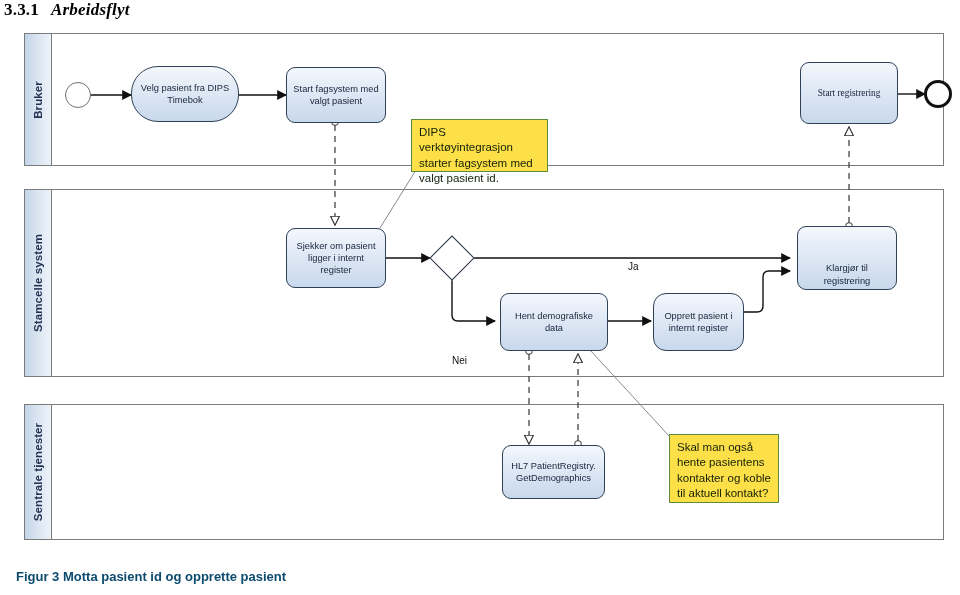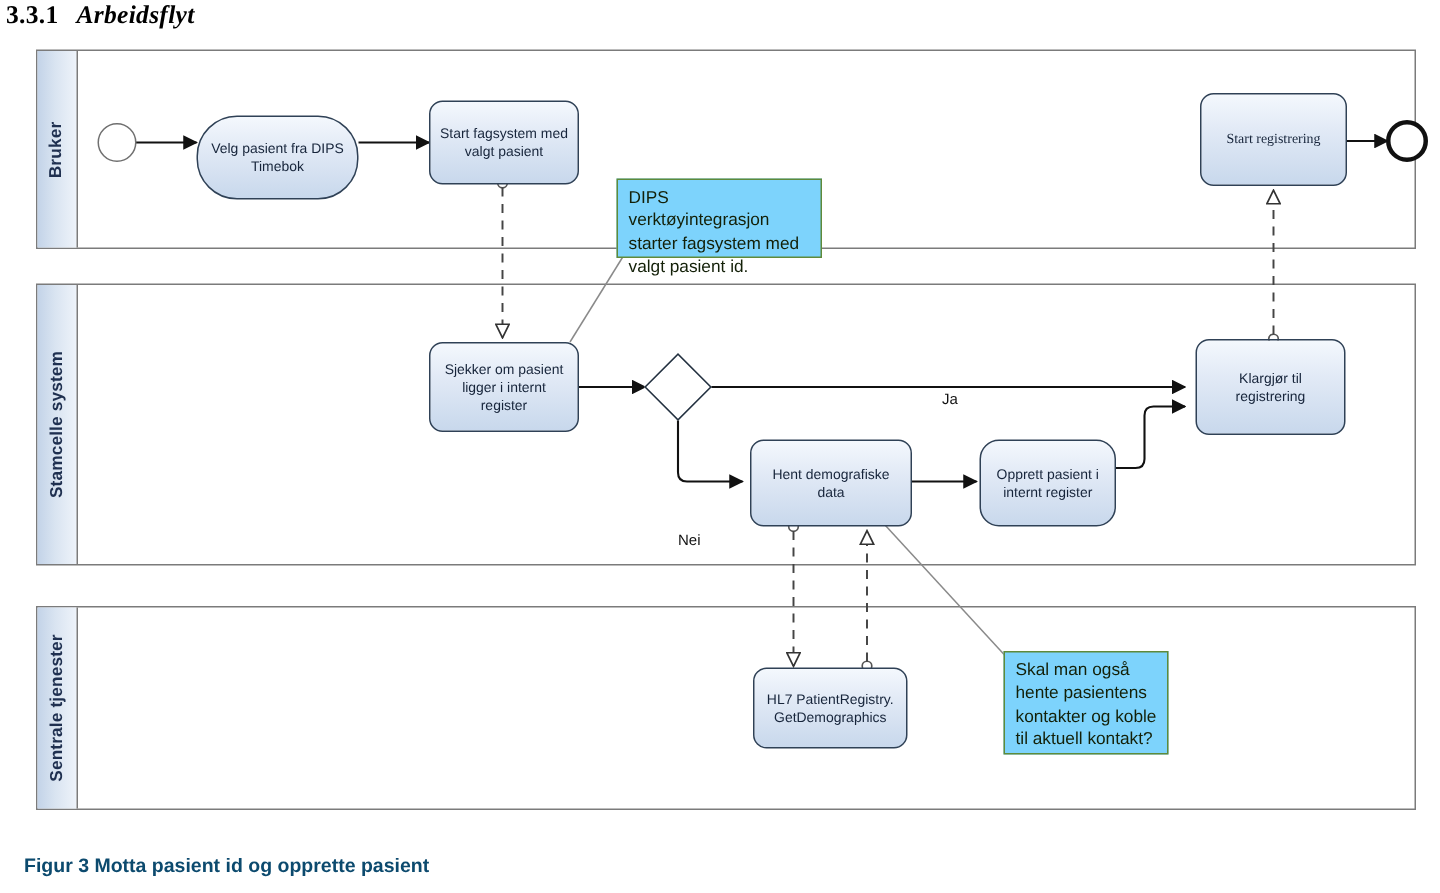--- a/index.html
+++ b/index.html
@@ -116,21 +116,21 @@
     box-sizing: border-box;
     border: 1.3px solid #22303f;
     background: #ffffff;
     transform: rotate(45deg);
   }
 
   
   .note {
     position: absolute;
     box-sizing: border-box;
-    background: #7dd3fc;
+    background: #fde047;
     border: 1.2px solid #5f8a3a;
     color: #132008;
     font-size: 11.5px;
     line-height: 1.33;
     padding: 5px 7px 4px 7px;
   }
 
   
   .flow-label {
     position: absolute;
@@ -215,21 +215,21 @@
     <line x1="416" y1="170" x2="380" y2="228" stroke="#8a8a8a" stroke-width="1"></line>
 
     <line x1="670" y1="437" x2="590" y2="350" stroke="#8a8a8a" stroke-width="1"></line>
   </svg>
 
   <div class="event start" style="left:65px; top:82px; width:26px; height:26px;"></div>
   <div class="event end" style="left:924px; top:80px; width:28px; height:28px;"></div>
 
   <div class="gateway" style="left:436px; top:242px; width:32px; height:32px;"></div>
 
-  <div class="task" style="left:131px; top:77px; width:108px; height:56px;border-radius:27px;">
+  <div class="task" style="left:131px; top:66px; width:108px; height:56px;border-radius:27px;">
     <span>Velg pasient fra DIPS Timebok</span>
   </div>
 
   <div class="task" style="left:286px; top:67px; width:100px; height:56px;">
     <span>Start fagsystem med valgt pasient</span>
   </div>
 
   <div class="task" style="left:800px; top:62px; width:98px; height:62px;font-family:Liberation Serif, serif;">
     <span>Start registrering</span>
   </div>
@@ -239,21 +239,21 @@
   </div>
 
   <div class="task" style="left:500px; top:293px; width:108px; height:58px;">
     <span>Hent demografiske data</span>
   </div>
 
   <div class="task" style="left:653px; top:293px; width:91px; height:58px;border-radius:13px;">
     <span>Opprett pasient i internt register</span>
   </div>
 
-  <div class="task" style="left:797px; top:226px; width:100px; height:64px;">
+  <div class="task" style="left:797px; top:226px; width:100px; height:64px;align-items:flex-end;">
     <span>Klargjør til registrering</span>
   </div>
 
   <div class="task" style="left:502px; top:445px; width:103px; height:54px;">
     <span>HL7 PatientRegistry. GetDemographics</span>
   </div>
 
   <div class="flow-label" style="left:628px; top:261px;">
     <span>Ja</span>
   </div>

